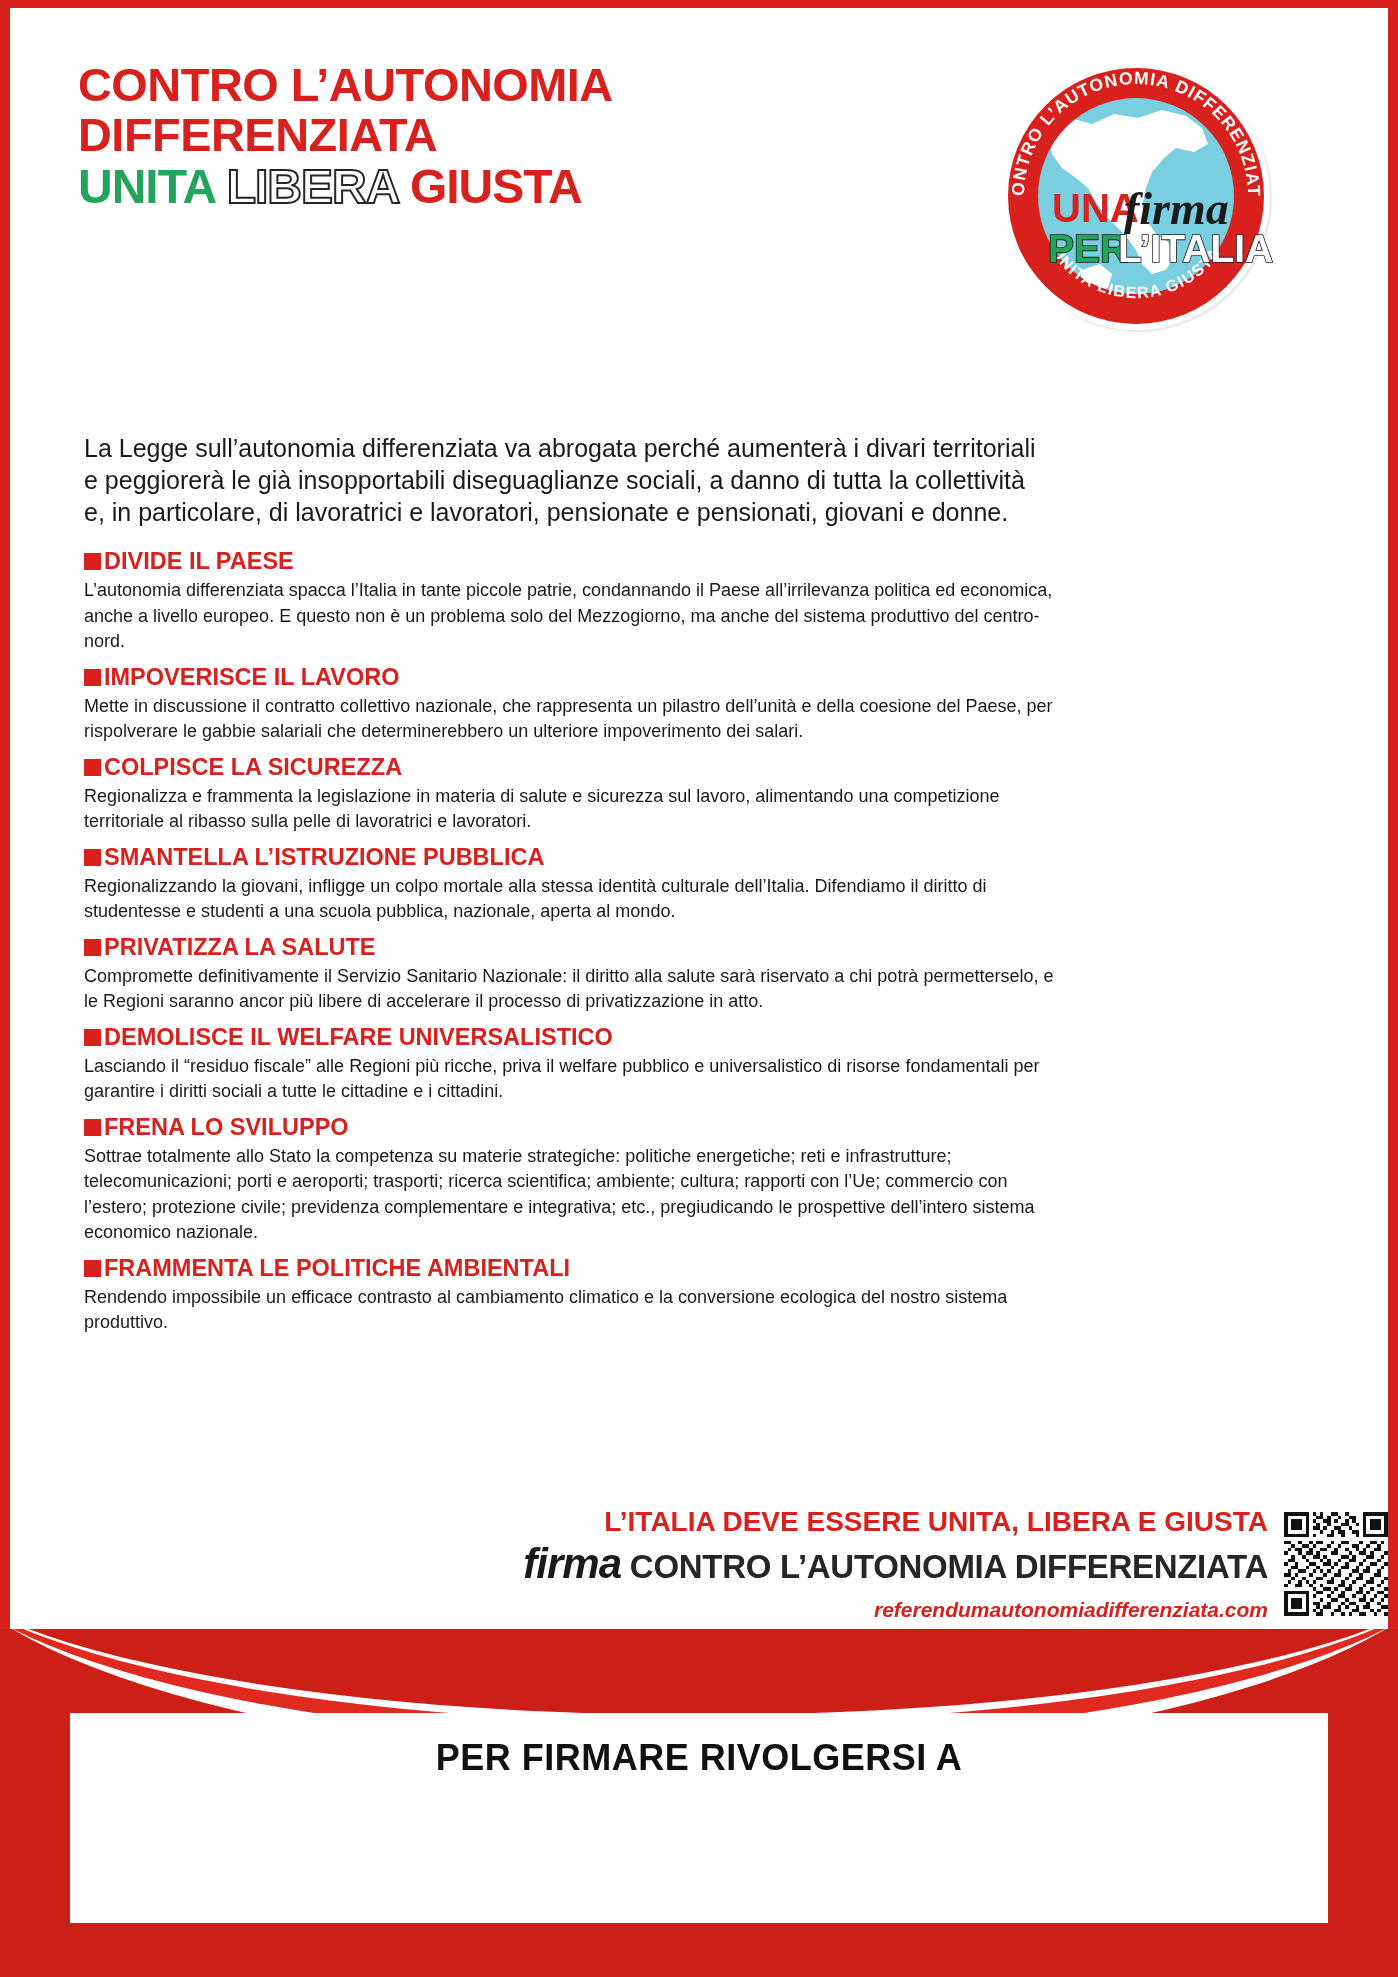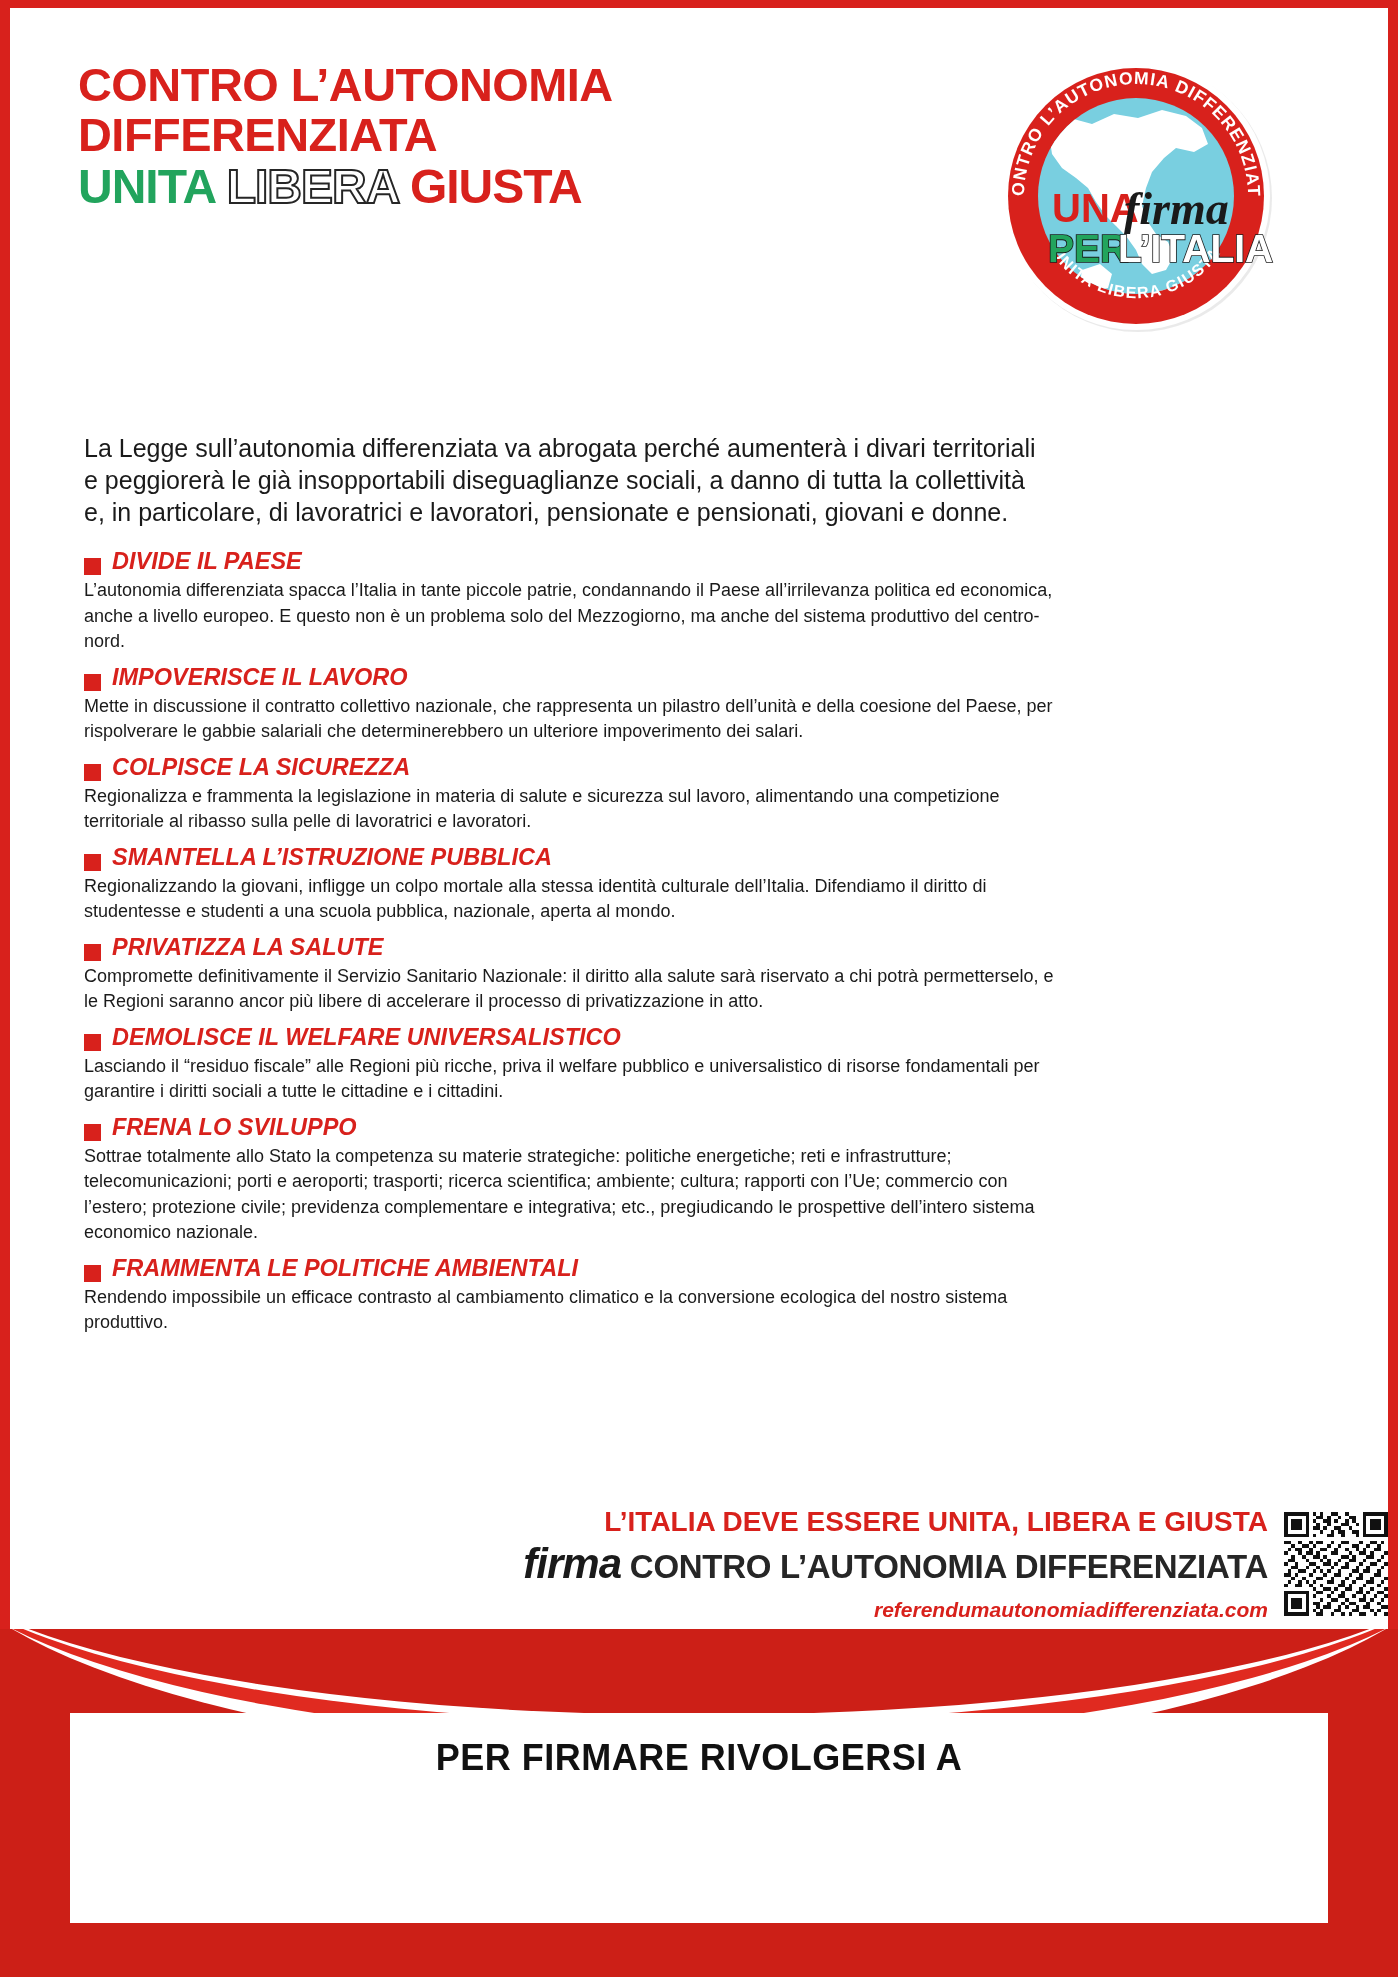--- a/index.html
+++ b/index.html
@@ -43,23 +43,22 @@
   
   .intro{
     position:absolute;left:74px;top:424px;width:965px;
     font-size:25px;line-height:32px;color:#1a1a1a;
   }
 
   
   .sections{position:absolute;left:74px;top:540px;width:970px;}
   .sec{margin-bottom:9px;}
   .sec-head{
-    display:flex;align-items:flex-end;gap:11px;
+    display:flex;align-items:center;gap:3px;
     margin-bottom:3px;
-    font-style:italic;
   }
   .bullet{width:17px;height:17px;background:#d8211c;flex:0 0 auto;}
   .sec-title{
     color:#d8211c;font-weight:700;font-size:23.5px;letter-spacing:0px;
     font-stretch:condensed;
   }
   .sec-body{
     font-size:18px;line-height:25.5px;color:#1a1a1a;
   }
 

